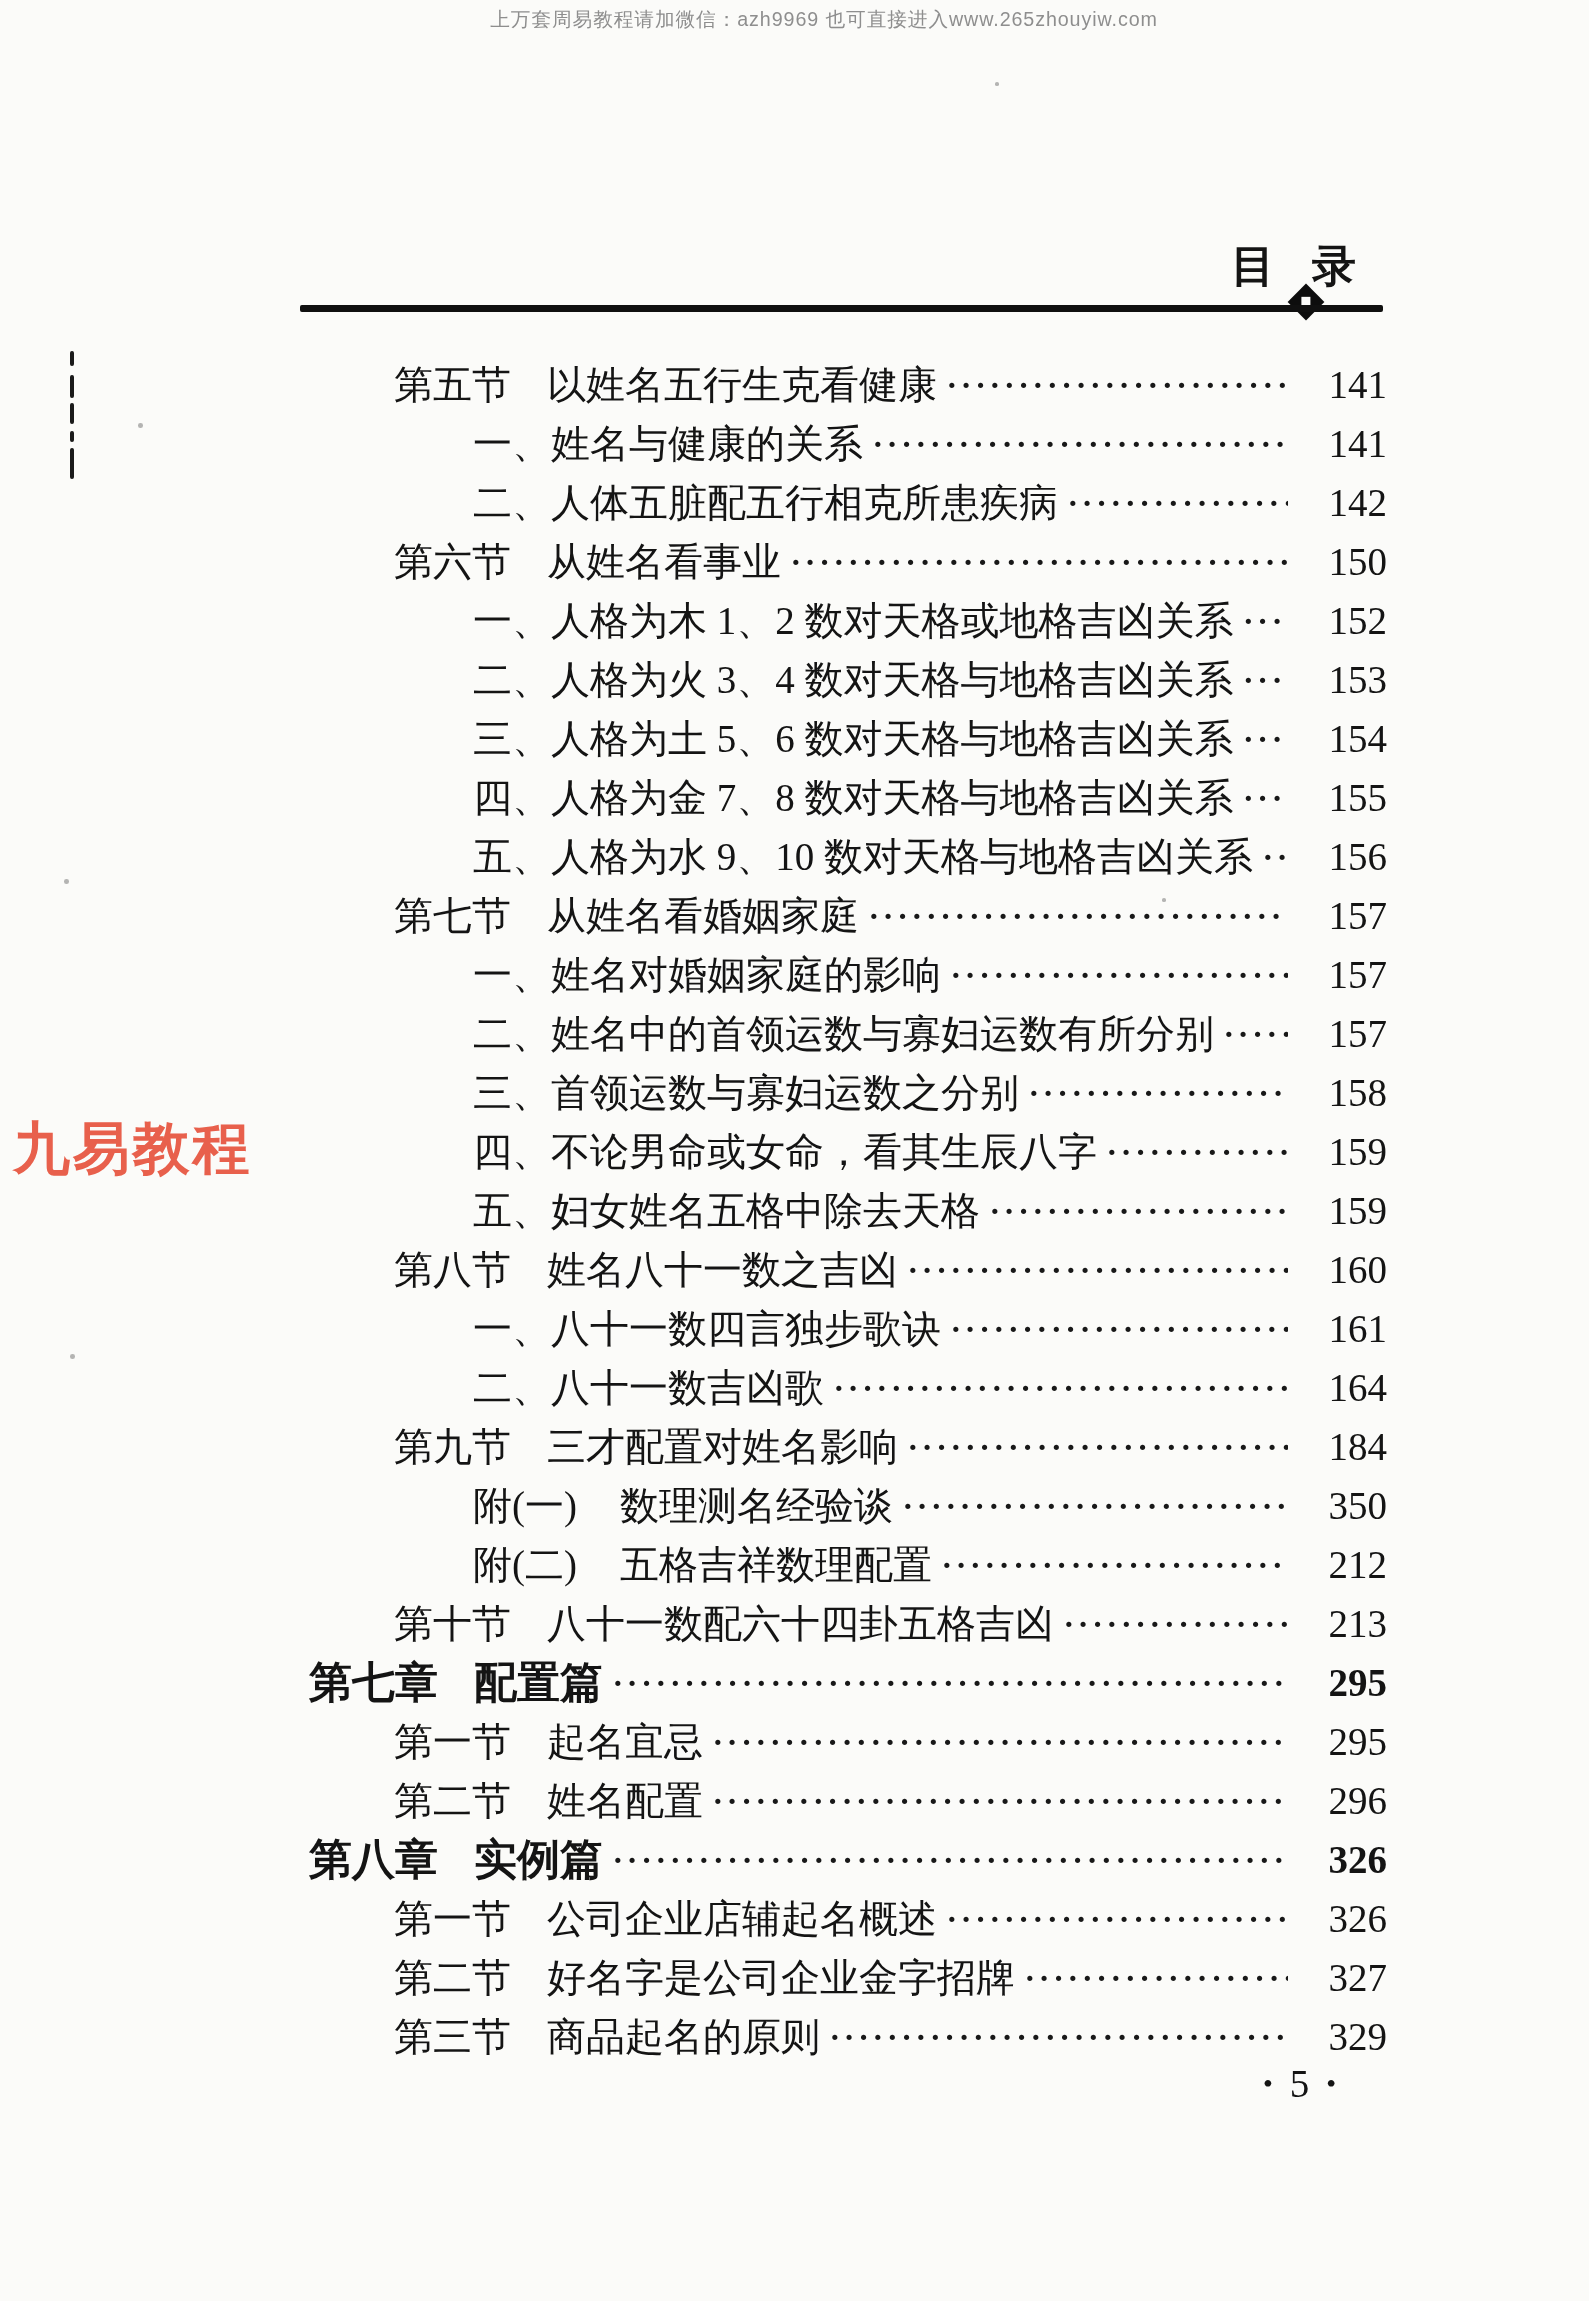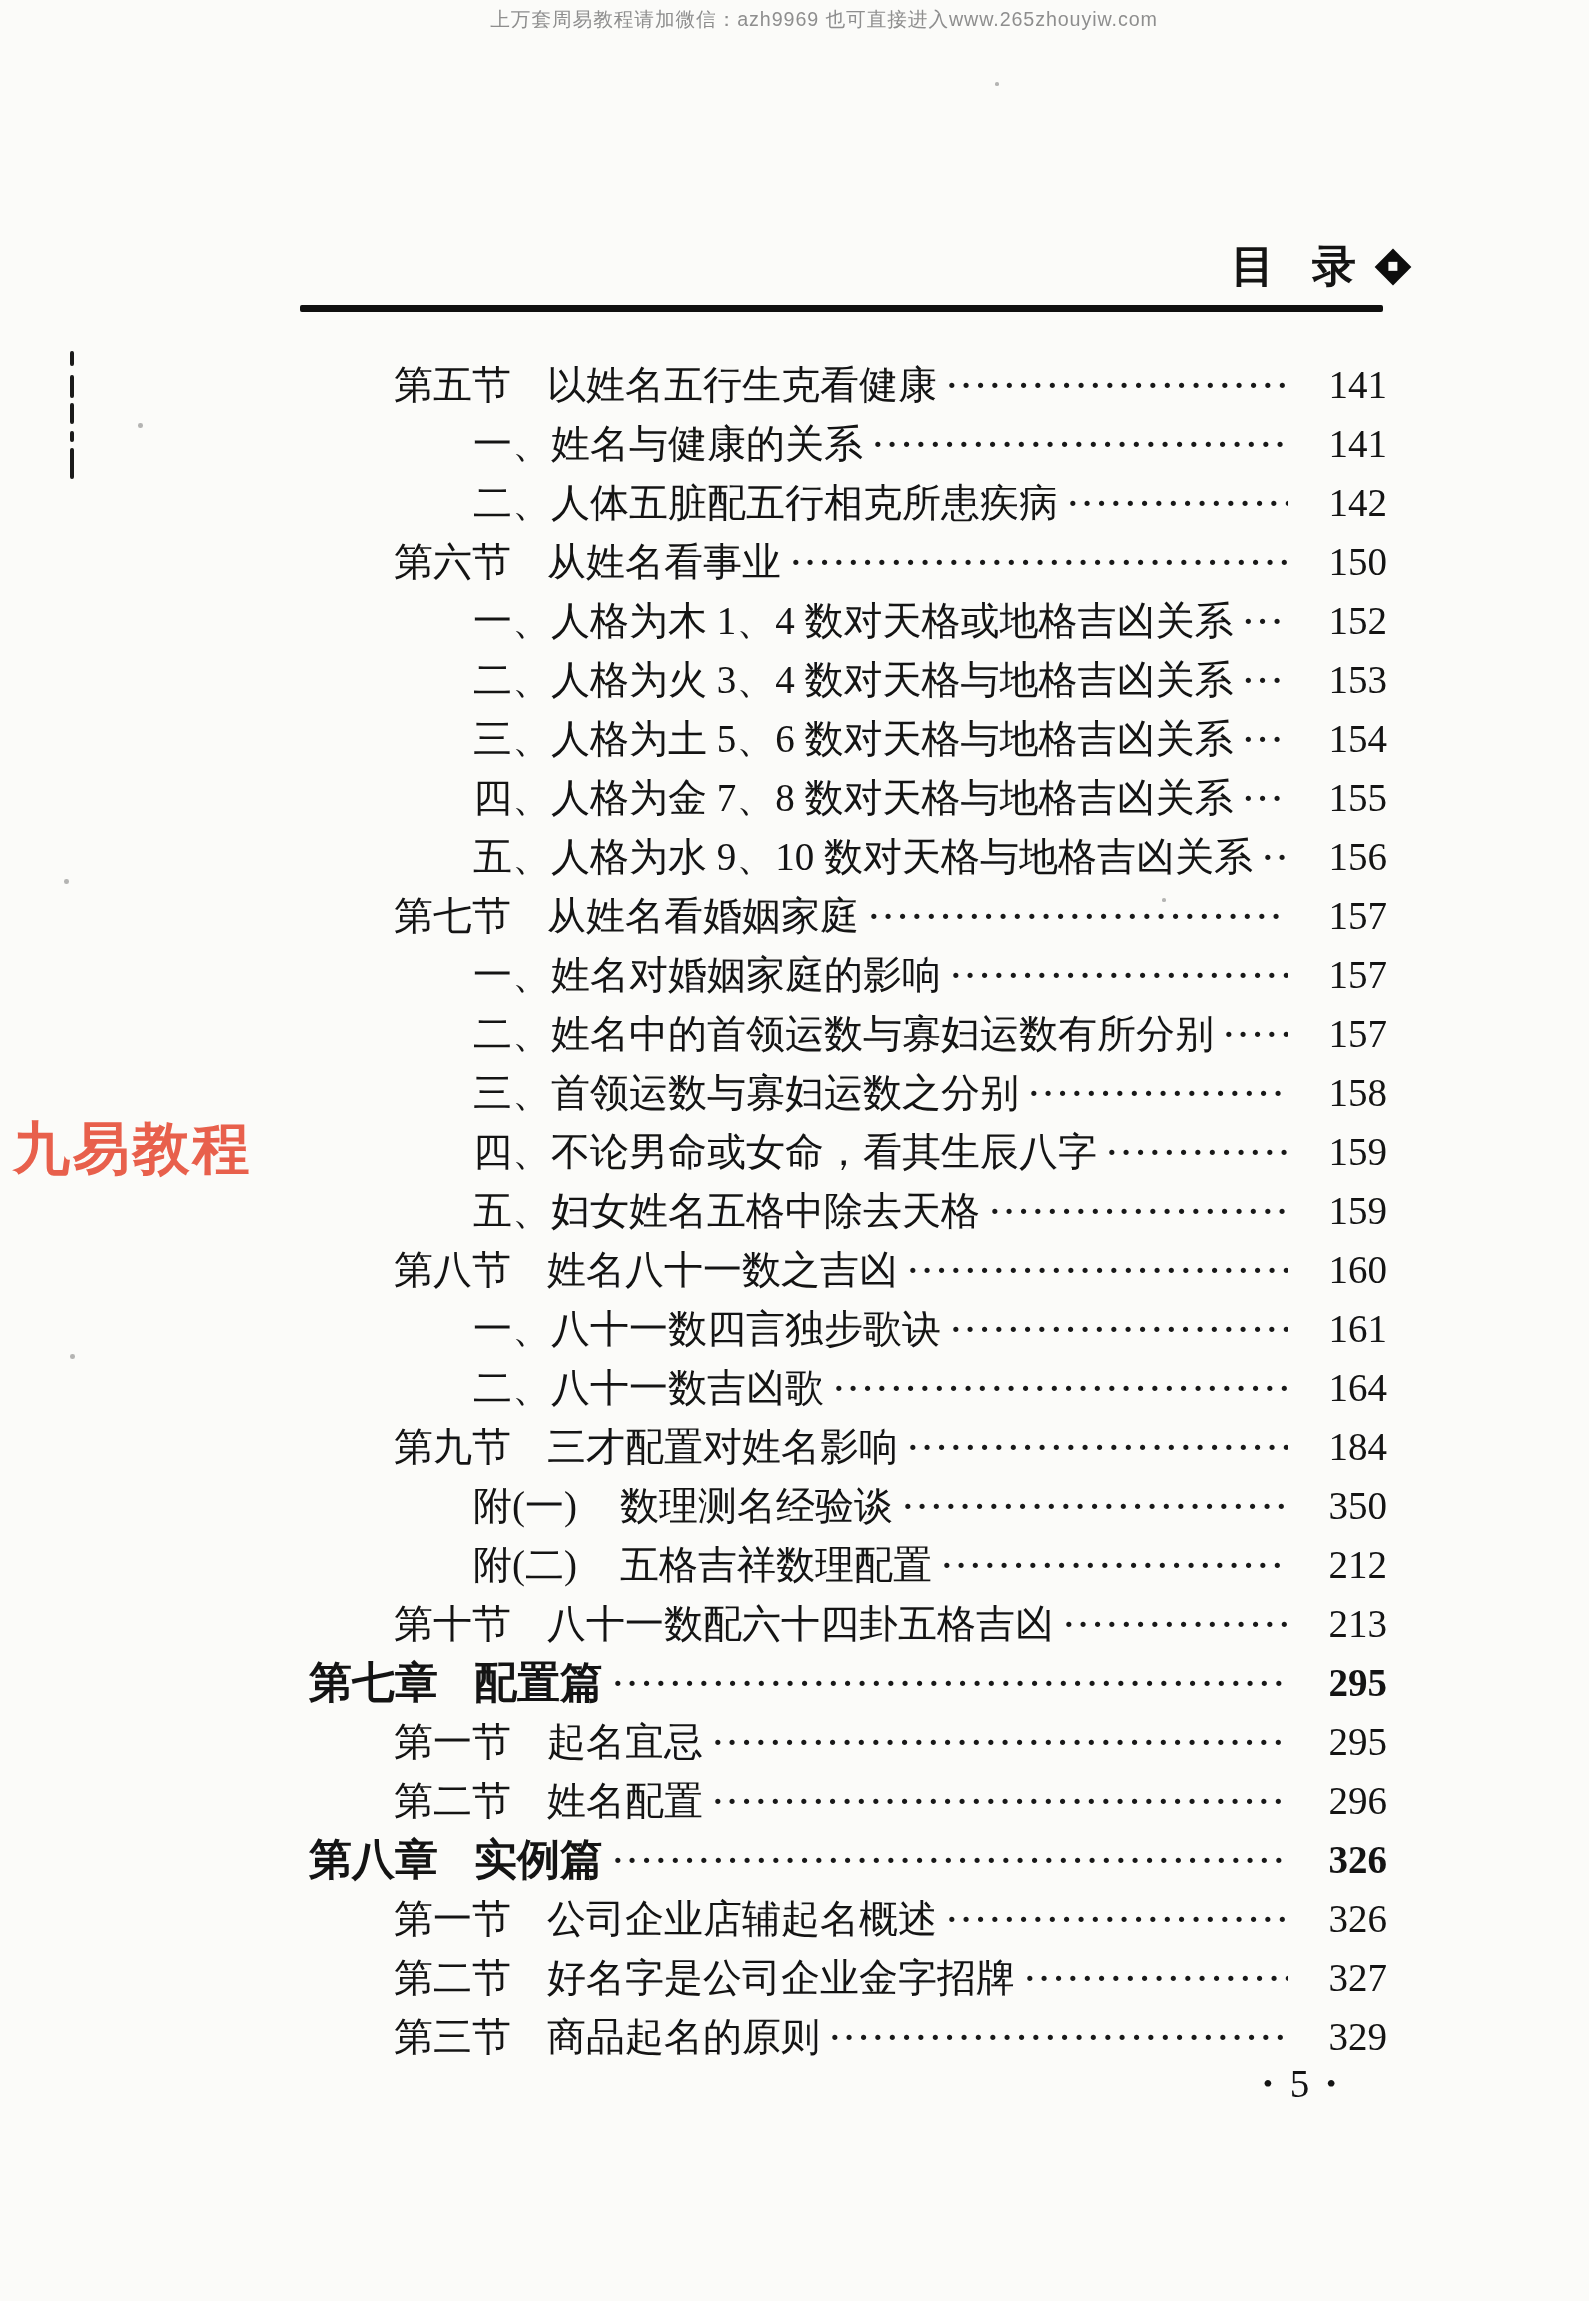--- a/index.html
+++ b/index.html
@@ -10,21 +10,21 @@
   }
   
   .top-watermark{
     position:absolute; top:5.6px; left:824px; transform:translateX(-50%);
     font-family:"Liberation Sans","DejaVu Sans",sans-serif;
     font-size:19.7px; color:#8e8e8e; white-space:nowrap; letter-spacing:0.9px;text-align:center;
   }
   
   .header{
     position:absolute; top:245px; left:1231px;
-    display:flex; align-items:center;
+    display:flex; align-items:center;flex-direction:column;
   }
   .header .title{
     font-size:44px; font-weight:bold; letter-spacing:13px; white-space:nowrap;
     line-height:1;
   }
   .diamond{
     width:26px; height:26px; background:#0d0d0d; transform:rotate(45deg);
     position:relative; margin-left:11.2px; flex:0 0 auto;
   }
   .diamond::after{
@@ -102,21 +102,21 @@
         <span class="leader">··························································································</span>
         <span class="toc-page">142</span>
       </div>
       <div class="toc-row lv-section">
         <span class="toc-label">第六节</span>
         <span class="toc-title">从姓名看事业</span>
         <span class="leader">··························································································</span>
         <span class="toc-page">150</span>
       </div>
       <div class="toc-row lv-sub">
-        <span class="toc-title">一、人格为木 1、4 数对天格或地格吉凶关系</span>
+        <span class="toc-title">一、人格为木 1、2 数对天格或地格吉凶关系</span>
         <span class="leader">··························································································</span>
         <span class="toc-page">152</span>
       </div>
       <div class="toc-row lv-sub">
         <span class="toc-title">二、人格为火 3、4 数对天格与地格吉凶关系</span>
         <span class="leader">··························································································</span>
         <span class="toc-page">153</span>
       </div>
       <div class="toc-row lv-sub">
         <span class="toc-title">三、人格为土 5、6 数对天格与地格吉凶关系</span>

